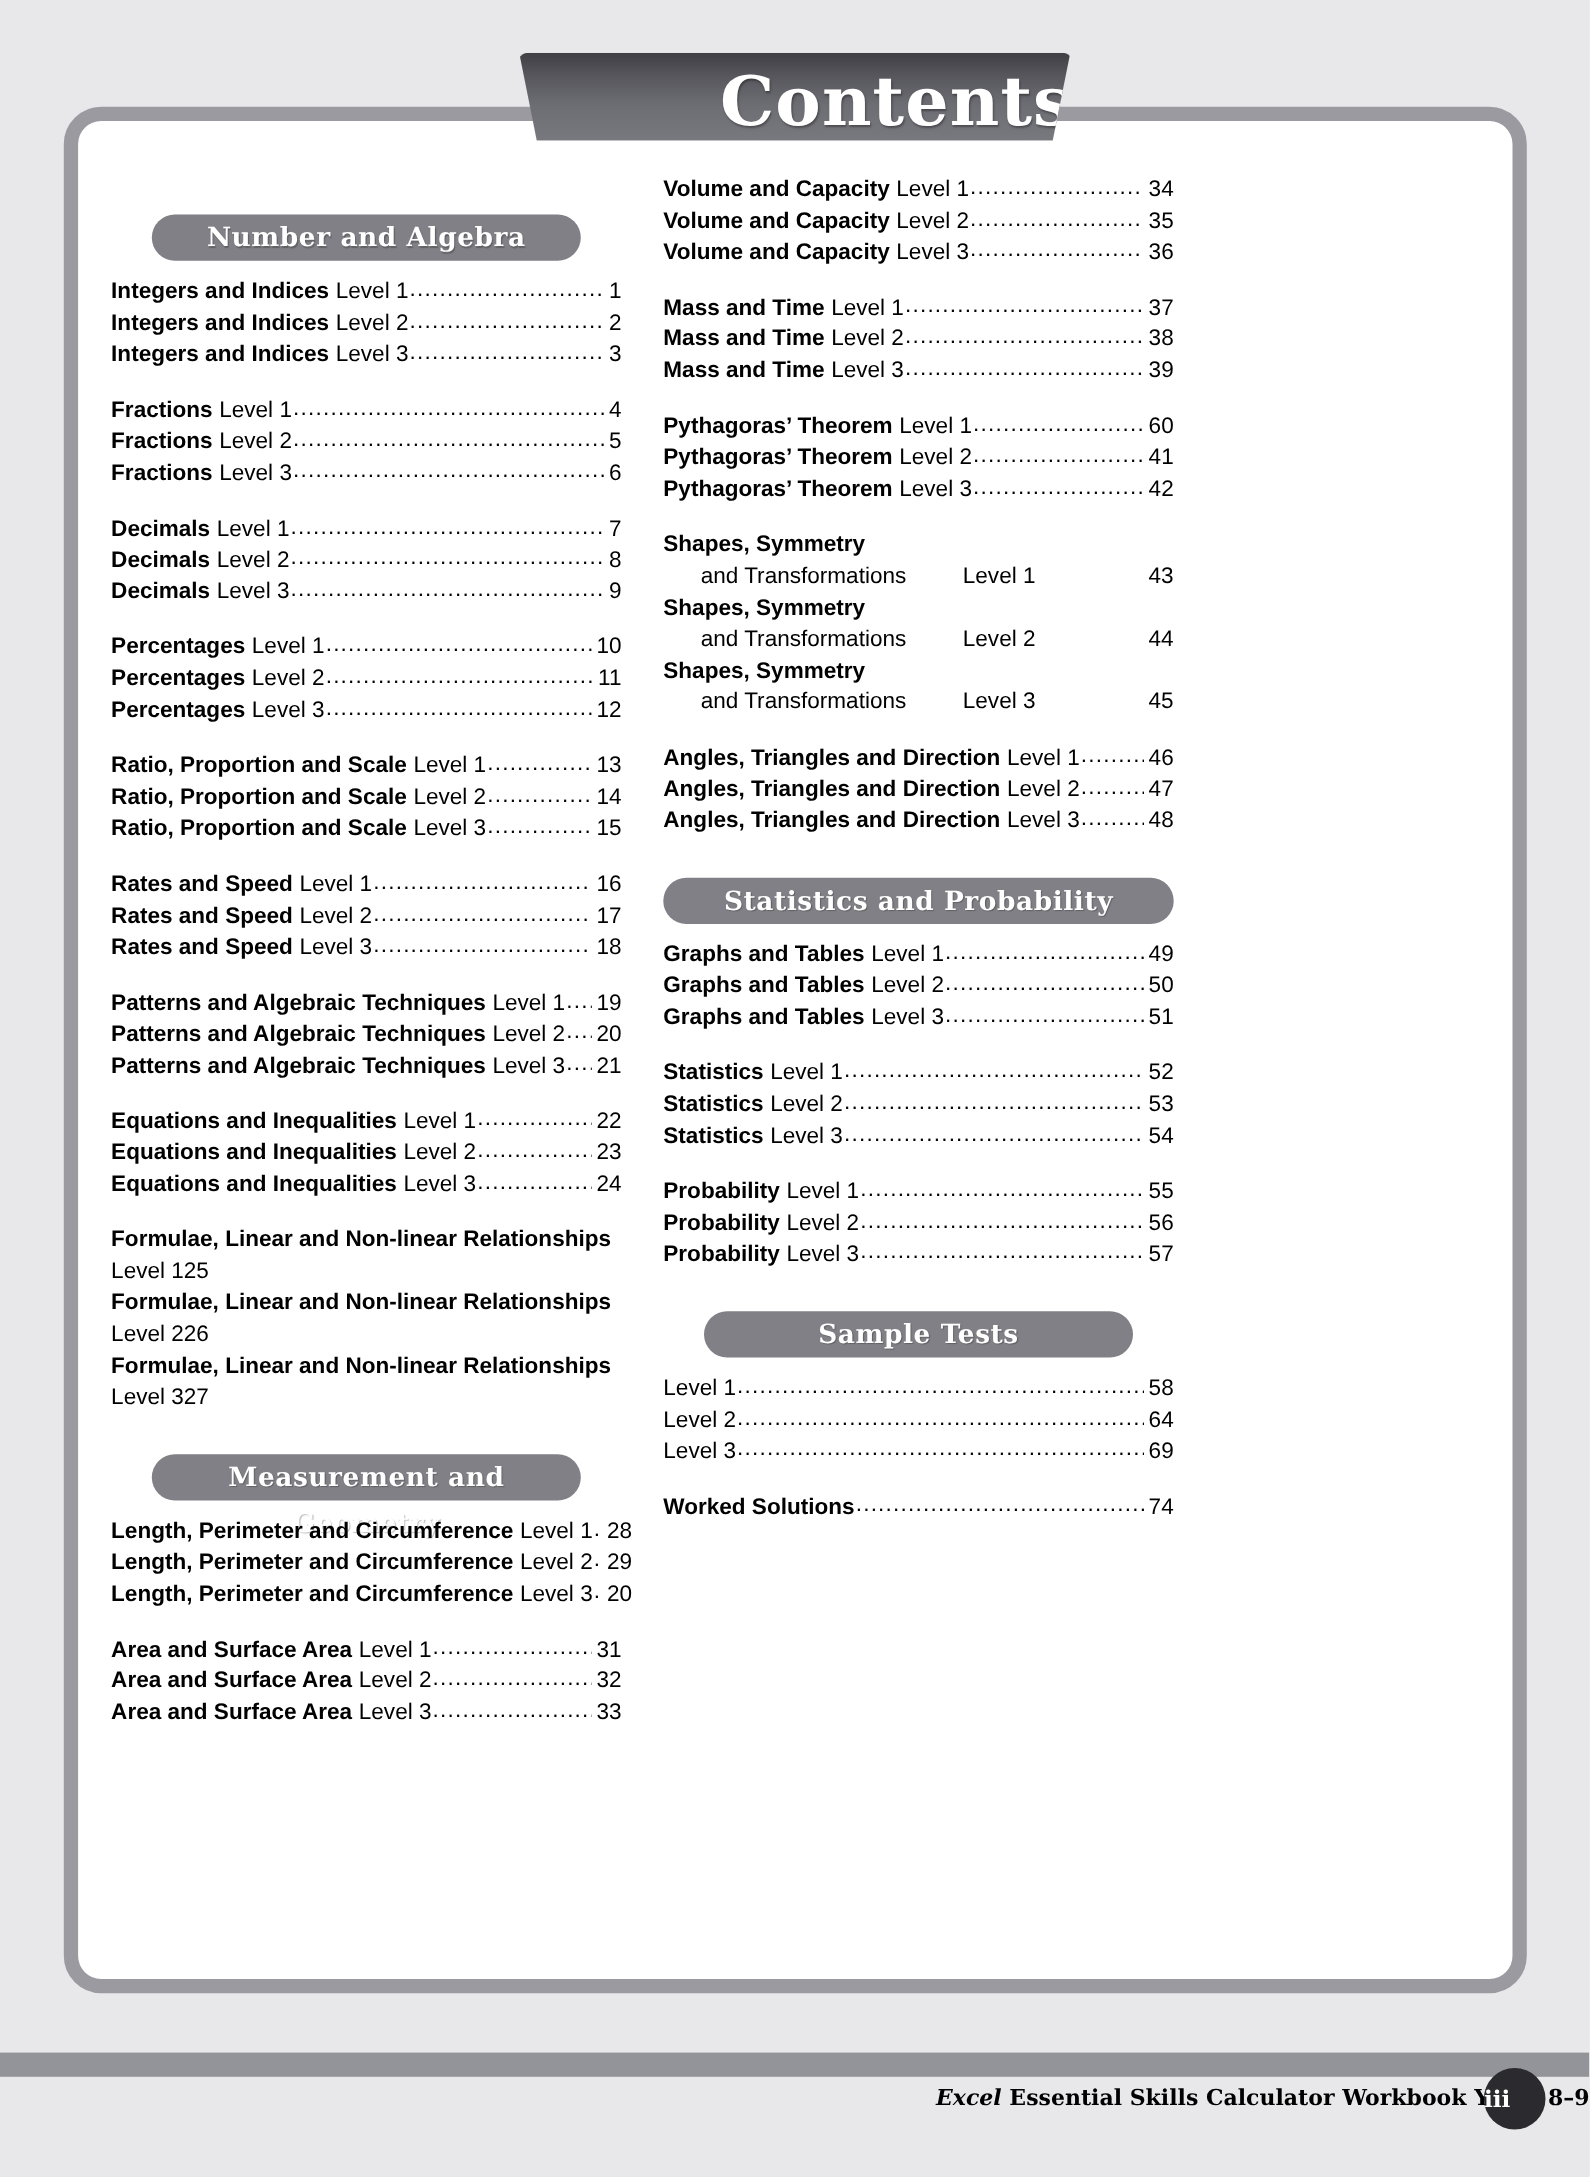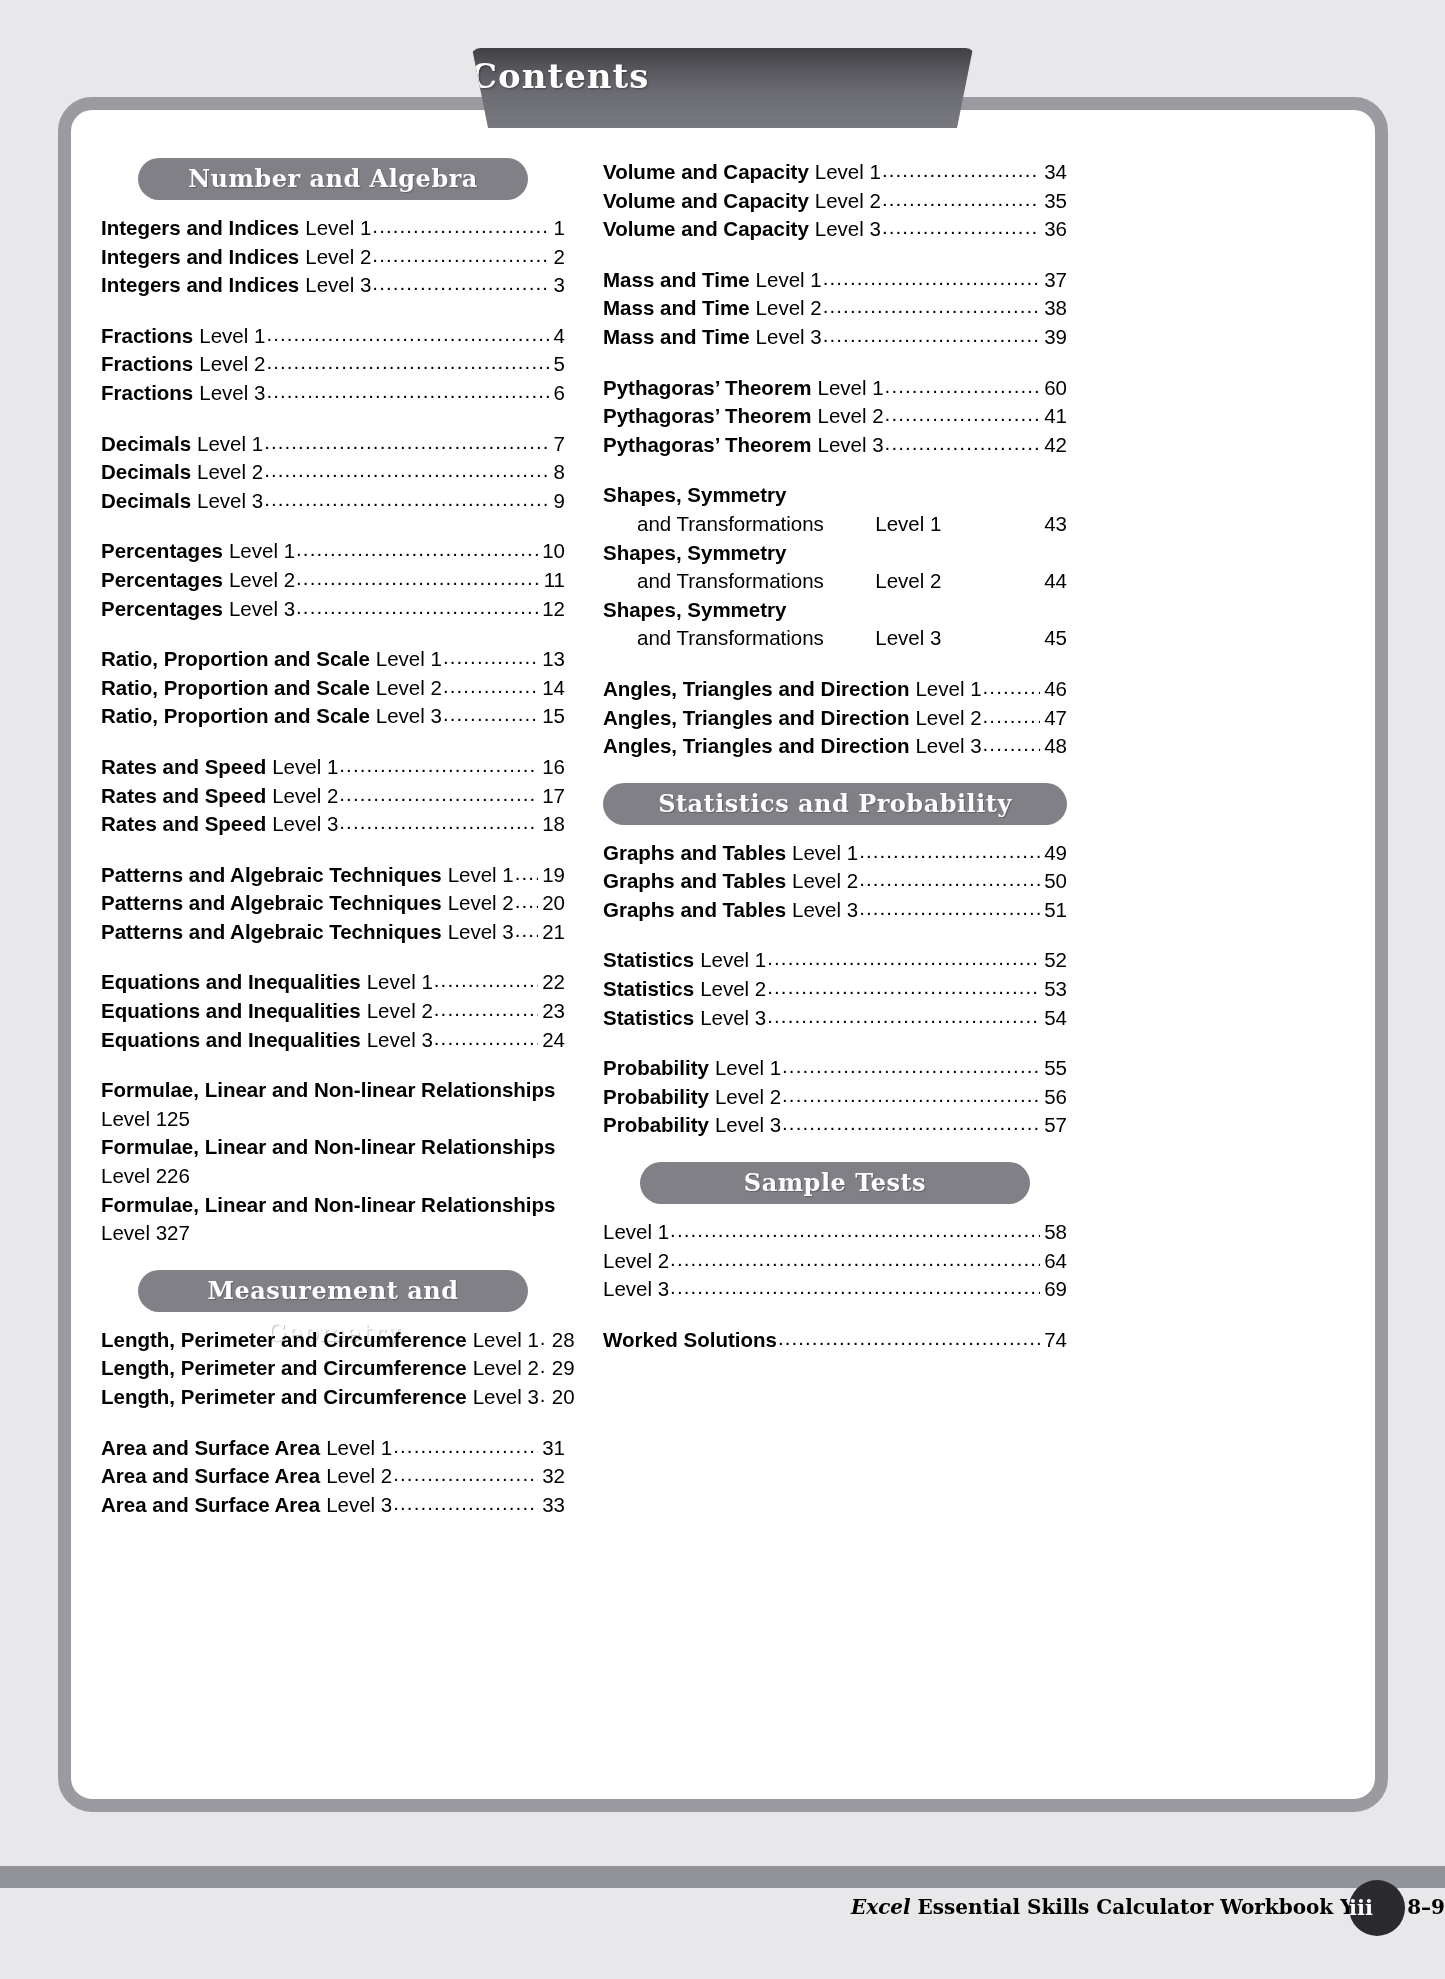--- a/index.html
+++ b/index.html
@@ -51,24 +51,24 @@
     height: 80px;
     background: linear-gradient(to bottom, #3f3f44 0%, #58585e 28%, #6d6d74 60%, #78787f 100%);
     clip-path: polygon(2px 0, 503px 0, 487px 80px, 18px 80px);
     border-radius: 10px 10px 4px 4px;
     z-index: 5;
     box-shadow: 0 2px 3px rgba(0,0,0,0.25);
   }
   .banner-title {
     position: absolute;
     left: 0; right: 0; top: 8px;
-    text-align: left;
+    text-align: right;
     font-family: "DejaVu Serif", serif;
     font-weight: bold;
-    font-size: 34px;
+    font-size: 62px;
     color: #ffffff;
     letter-spacing: 1px;
     text-shadow: 1px 1px 2px rgba(0,0,0,0.35);
   }
 
   
   .columns {
     position: absolute;
     left: 30px;
     top: 48px;
@@ -85,20 +85,21 @@
     height: 42px;
     line-height: 42px;
     text-align: center;
     color: #ffffff;
     font-family: "DejaVu Serif", serif;
     font-weight: bold;
     font-size: 24px;
     letter-spacing: 0.5px;
     text-shadow: 1px 1px 1px rgba(0,0,0,0.25);
     margin-bottom: 14px;
+    margin-top: 37px;
   }
   .pill.narrow { width: 390px; margin-left: auto; margin-right: auto; }
 
   
   .group { margin-bottom: 22px; }
 
   .entry {
     display: flex;
     align-items: baseline;
     font-size: 20.5px;

